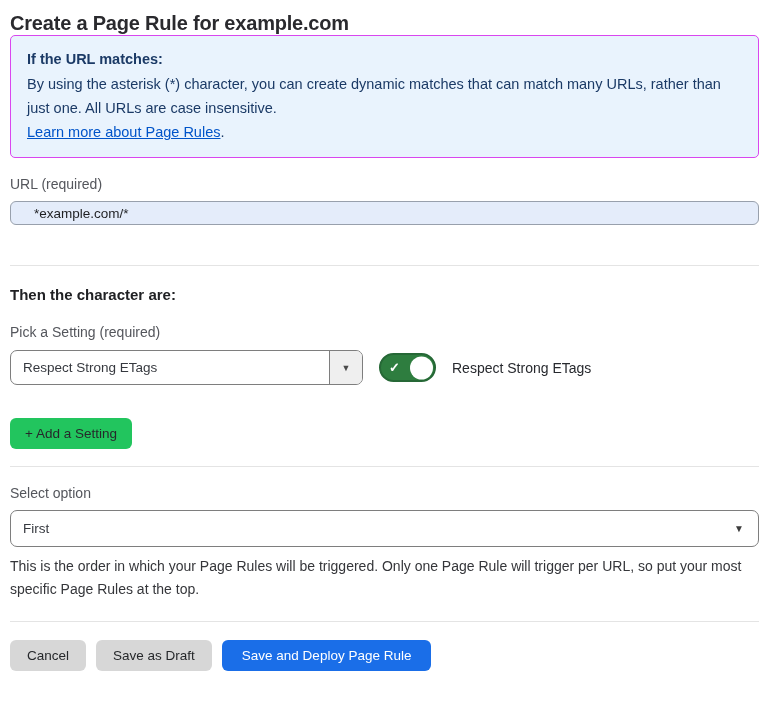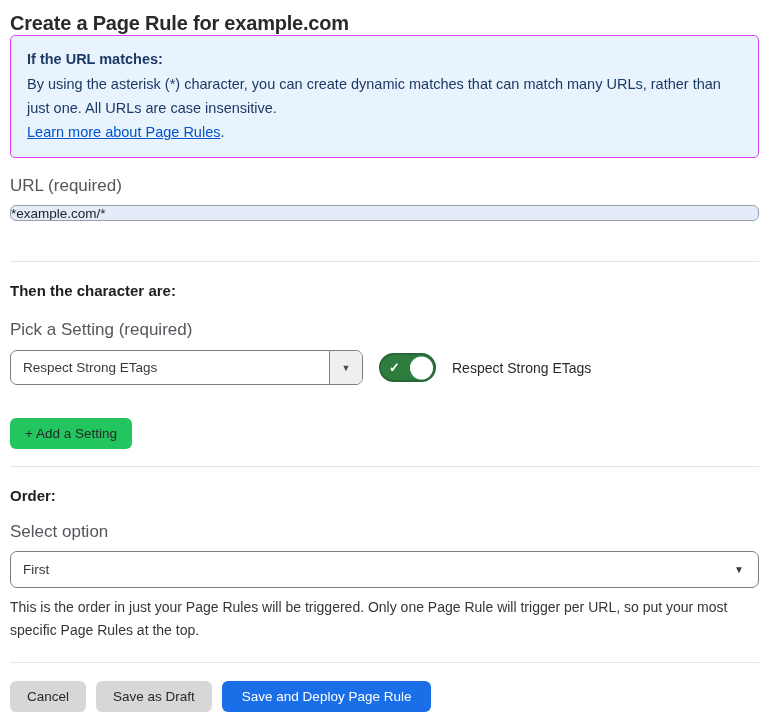--- a/index.html
+++ b/index.html
@@ -34,33 +34,33 @@
   .info-heading { font-weight: 700; }
   .info-body { margin-top: 1px; }
   .info-link {
     color: #0054c9;
     text-decoration: underline;
     cursor: pointer;
   }
 
   .field-label {
     margin-top: 18px;
-    font-size: 17px;
+    font-size: 14px;
     color: #54565c;
   }
 
   .url-input {
     display: block;
     margin-top: 9px;
     width: 100%;
-    height: 16px;
+    height: 24px;
     background: #e4ecfa;
     border: 1px solid #98a0ac;
     border-radius: 6px;
-    padding: 0 0;
+    padding: 0 23px;
     font-size: 13.5px;
     color: #1f2023;
     font-family: inherit;
     outline: none;
   }
 
   .divider {
     border: 0;
     border-top: 1px solid #e4e4e4;
     margin: 0;
@@ -254,30 +254,29 @@
         <span class="knob"></span>
       </div>
       <span class="toggle-label">Respect Strong ETags</span>
     </div>
   </div>
 
   <button class="add-setting-btn">+ Add a Setting</button>
 
   <hr class="divider divider-2">
 
-  <h2 class="section-heading">Order:</h2>
 
   <div class="field-label">Select option</div>
 
   <div class="order-select">
     <span>First</span>
     <span class="order-arrow">▼</span>
   </div>
 
-  <div class="help-text">This is the order in just your Page Rules will be triggered. Only one Page Rule will trigger per URL, so put your most specific Page Rules at the top.</div>
+  <div class="help-text">This is the order in which your Page Rules will be triggered. Only one Page Rule will trigger per URL, so put your most specific Page Rules at the top.</div>
 
   <hr class="divider divider-3">
 
   <div class="footer-buttons">
     <button class="btn btn-gray">Cancel</button>
     <button class="btn btn-gray">Save as Draft</button>
     <button class="btn btn-blue">Save and Deploy Page Rule</button>
   </div>
 
 </div>

